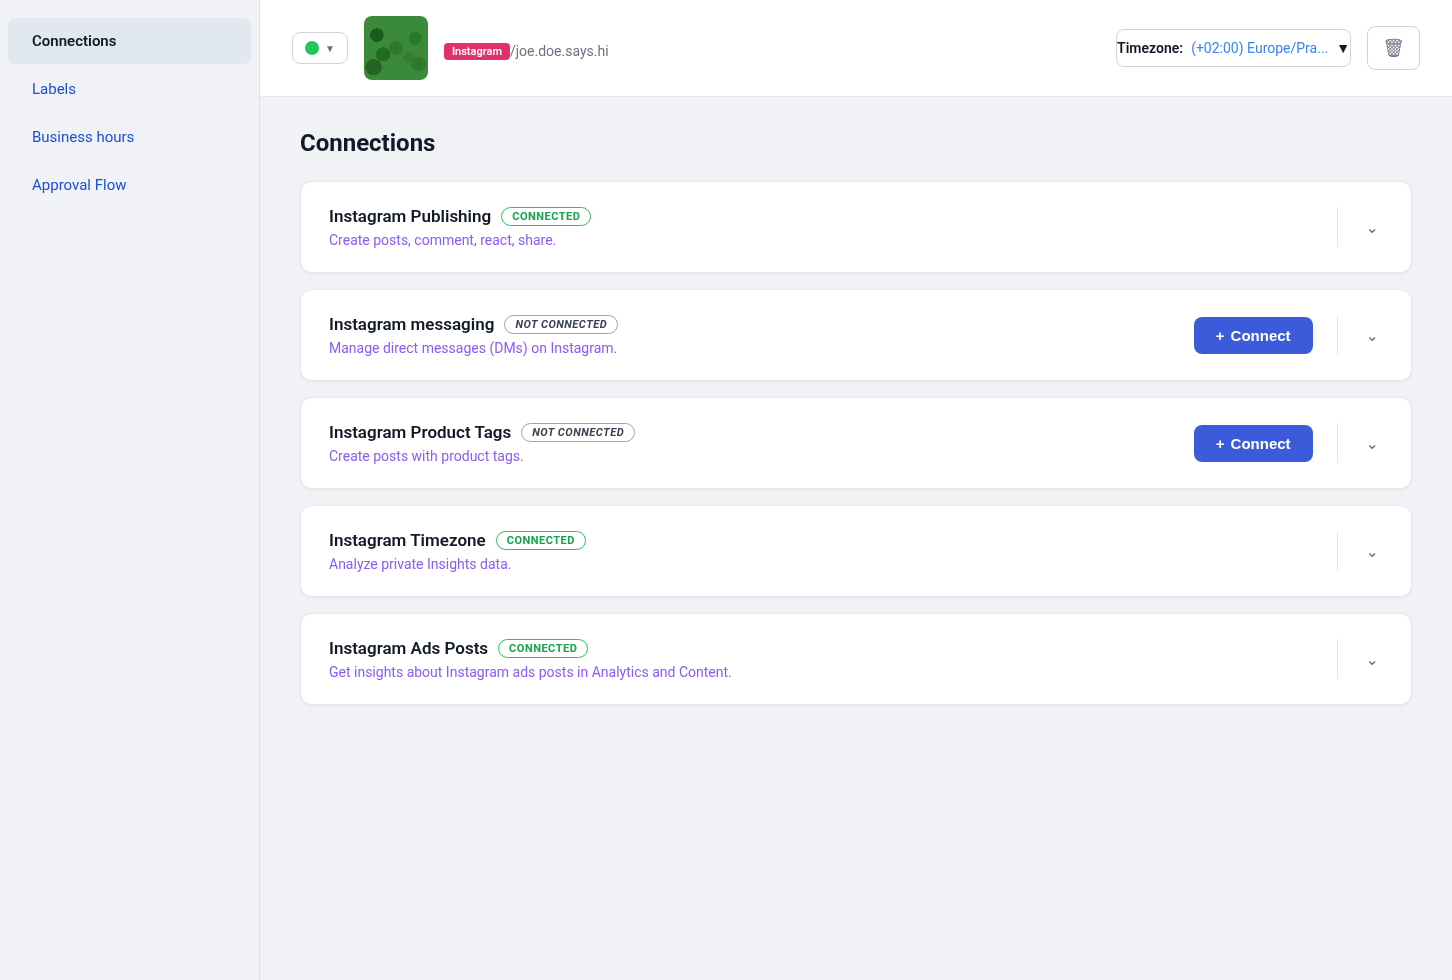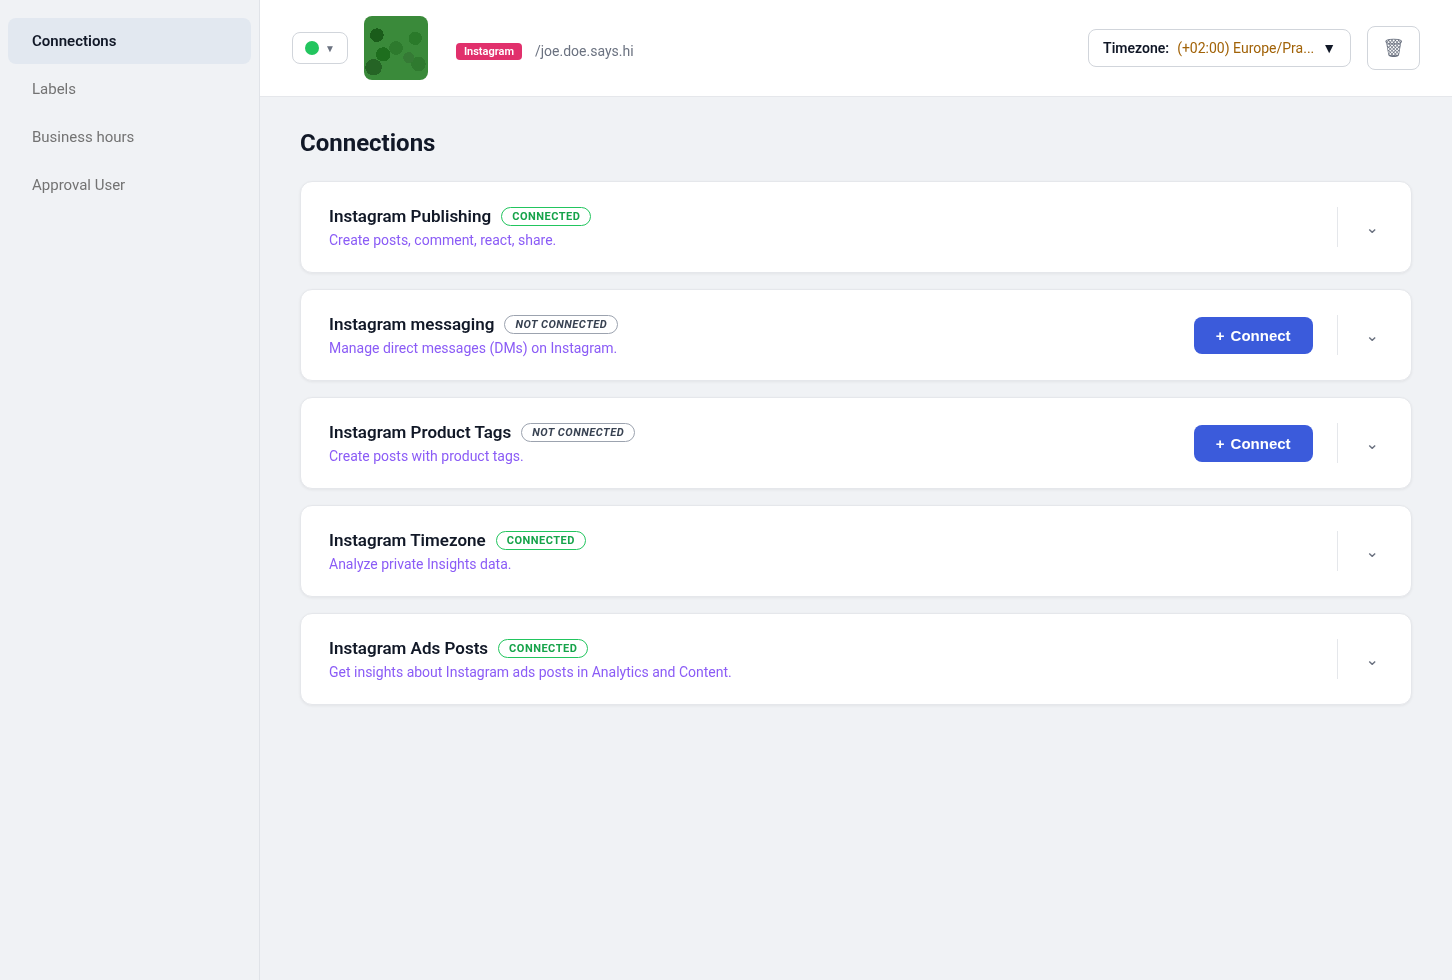--- a/index.html
+++ b/index.html
@@ -16,21 +16,21 @@
     .sidebar {
       width: 260px;
       background: #f0f2f5;
       padding: 16px 0;
       flex-shrink: 0;
       border-right: 1px solid #e0e3e8;
     }
     .sidebar-item {
       padding: 14px 24px;
       font-size: 15px;
-      color: #737373;
+      color: #1d4ed8;
       cursor: pointer;
       border-radius: 8px;
       margin: 2px 8px;
     }
     .sidebar-item.active {
       background: #e2e8f0;
       font-weight: 600;
       color: #111827;
     }
 
@@ -102,55 +102,54 @@
     }
     .header-name {
       font-size: 26px;
       font-weight: 600;
       color: #111827;
       line-height: 1.2;
     }
     .header-meta {
       display: flex;
       align-items: center;
-      gap: 13px;
+      gap: 0;
       margin-top: 6px;
-      margin-left: 12px;
     }
     .badge-instagram {
       background: #e1306c;
       color: white;
       font-size: 11px;
       font-weight: 600;
       padding: 2px 8px;
       border-radius: 4px;
     }
     .header-handle {
       color: #6b7280;
       font-size: 14px;
     }
     .timezone-select {
       display: flex;
       align-items: center;
       gap: 8px;
       border: 1px solid #d1d5db;
       border-radius: 8px;
-      padding: 10px 14px;
+      padding: 10px 0;
       background: white;
       cursor: pointer;
       font-size: 14px;
       color: #111827;
       margin-left: auto;
     }
     .timezone-label {
       font-weight: 600;
       color: #111827;
     }
     .timezone-value {
-      color: #a16207;
+      color: #3b82f6;
     }
     .trash-btn {
       border: 1px solid #d1d5db;
       border-radius: 8px;
       padding: 10px 14px;
       background: white;
       cursor: pointer;
       color: #6b7280;
       font-size: 18px;
     }
@@ -253,21 +252,21 @@
   <div class="sidebar-item active">
     <span>Connections</span>
   </div>
   <div class="sidebar-item">
     <span>Labels</span>
   </div>
   <div class="sidebar-item">
     <span>Business hours</span>
   </div>
   <div class="sidebar-item">
-    <span>Approval User</span>
+    <span>Approval Flow</span>
   </div>
 </nav>
 
 <div class="main">
 
   <div class="header">
     <button class="status-btn">
       <span class="status-dot"></span>
       <span class="chevron-small">▼</span>
     </button>

